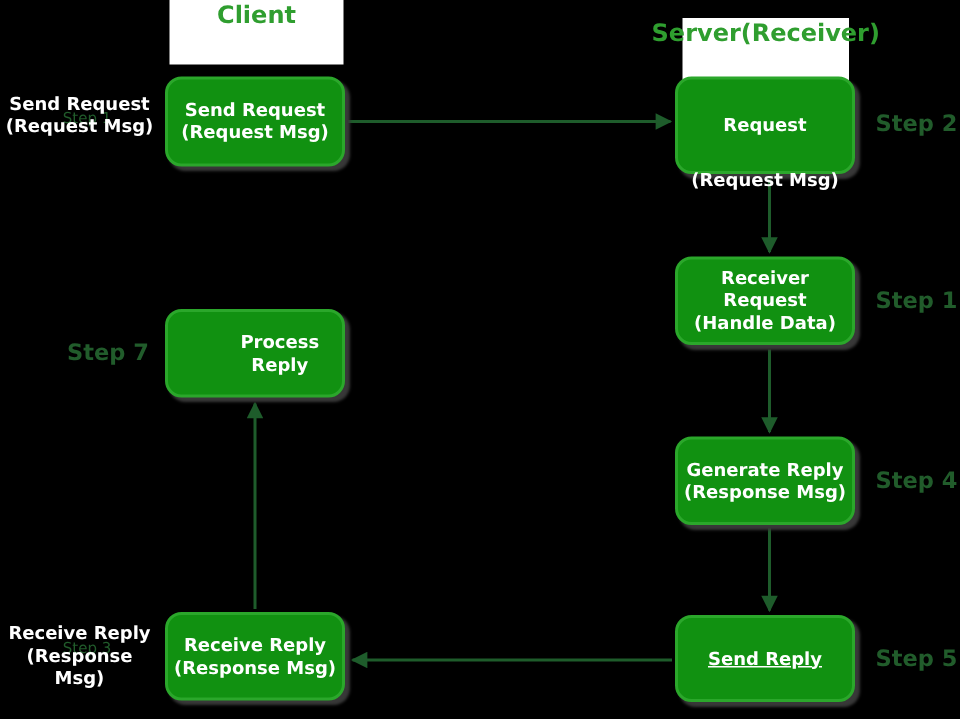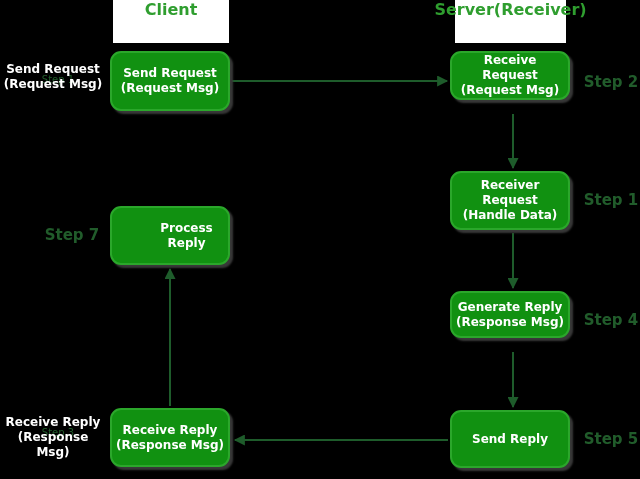--- a/index.html
+++ b/index.html
@@ -13,41 +13,41 @@
 
   
   .col-header{
     position:absolute;top:0;height:43px;
     background:var(--header_bg);
     color:var(--header_text);
     font-weight:bold;font-size:16px;line-height:20px;
     text-align:center;display:flex;flex-direction:row;justify-content:center;
   }
   #client-header{left:113px;width:116px;}
-  #server-header{left:455px;width:111px;}
+  #server-header{left:455px;width:111px;margin-top:12px;}
 
   
   .node{
     position:absolute;width:120px;
     background:var(--box_fill);
     border:2px solid var(--box_border);
     border-radius:11px;
     box-shadow:3px 3px 2px var(--shadow);
     color:var(--box_text);
     font-weight:bold;font-size:12px;line-height:15px;
     display:flex;flex-direction:column;align-items:center;justify-content:center;
     text-align:center;box-sizing:border-box;
   }
   #node-send-request   {left:110px;top:51px; height:60px;}
   #node-process-reply  {left:110px;top:206px;height:59px;padding-left:33px;}
   #node-receive-reply  {left:110px;top:408px;height:59px;}
-  #node-receive-request{left:450px;top:51px; height:49px;}
+  #node-receive-request{left:450px;top:51px; height:65px;gap:22px;}
   #node-process-request{left:450px;top:171px;height:59px;}
-  #node-generate-reply {left:450px;top:291px;height:47px;}
-  #node-send-reply     {left:450px;top:410px;height:58px;}
+  #node-generate-reply {left:450px;top:291px;height:59px;}
+  #node-send-reply     {left:450px;top:410px;height:58px;text-decoration:underline;}
 
   
   .step-label{
     position:absolute;
     color:var(--step_label);
     font-weight:bold;font-size:15px;
     width:60px;text-align:center;
   }
   #step-label-2{left:581px;top:73px;}
   #step-label-3{left:581px;top:191px;}

